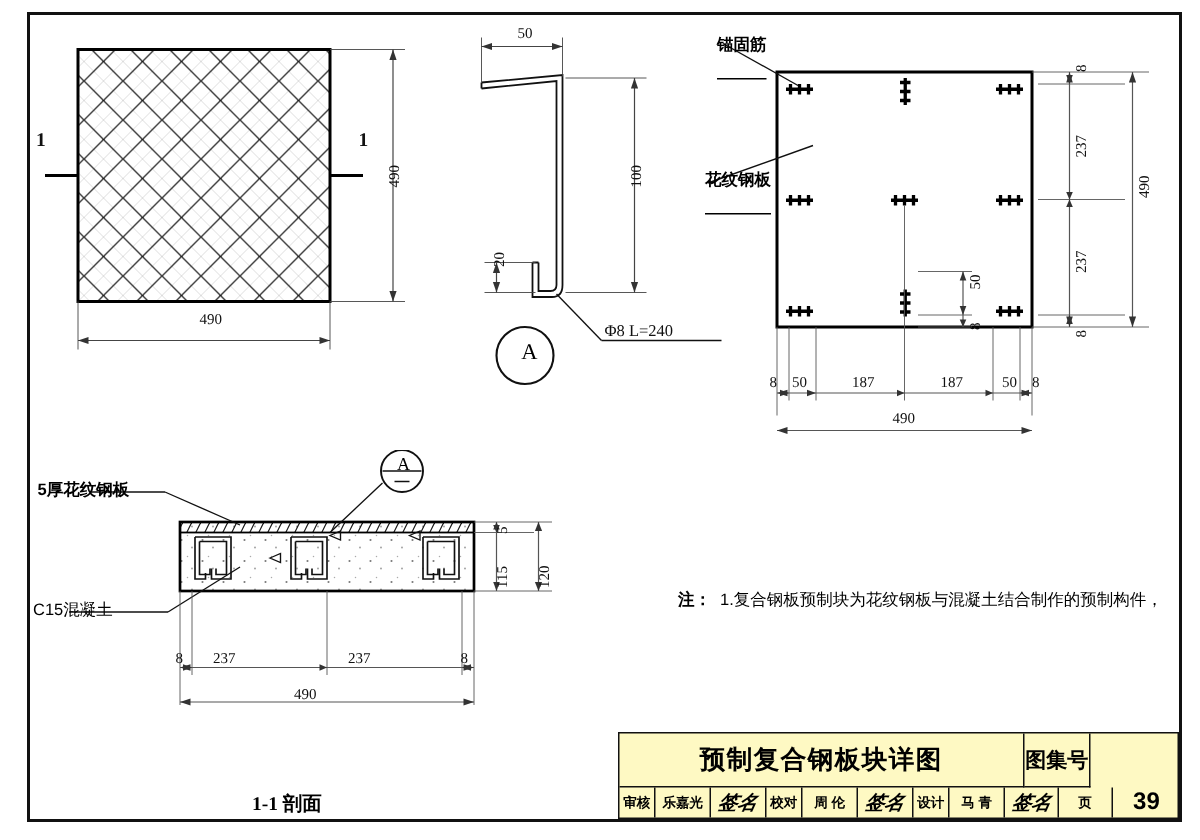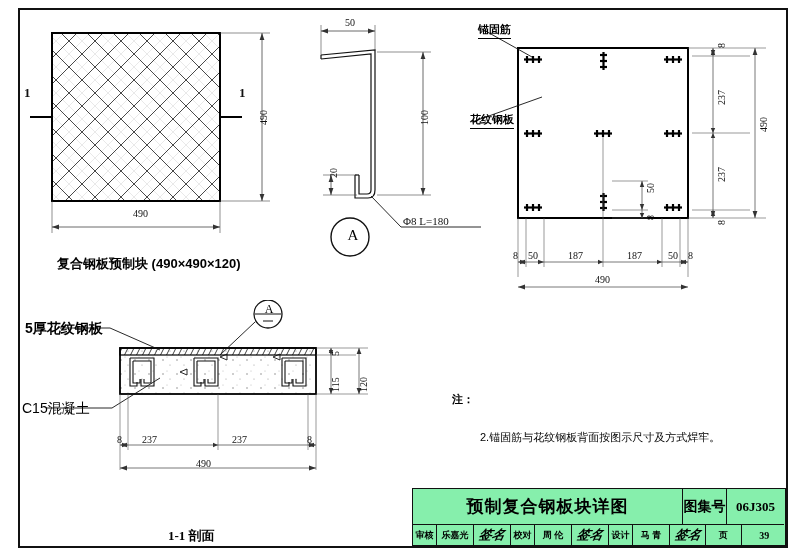--- a/index.html
+++ b/index.html
@@ -3,55 +3,55 @@
 <meta charset="utf-8">
 <style>
   html,body{margin:0;padding:0;background:#ffffff;}
   body{width:800px;height:560px;position:relative;overflow:hidden;
        font-family:"Liberation Sans","DejaVu Sans",sans-serif;color:#000;}
   .sheet{position:absolute;left:0;top:0;width:800px;height:560px;background:#fff;}
   .frame{position:absolute;left:18px;top:8px;width:770px;height:540px;
          border:2px solid #111;box-sizing:border-box;}
   .abs{position:absolute;}
   svg{display:block;}
-  .txt{position:absolute;font-size:14px;line-height:1.1;white-space:nowrap;color:#000;}
+  .txt{position:absolute;font-size:11px;line-height:1.1;white-space:nowrap;color:#000;}
   .dim{position:absolute;font-size:10px;white-space:nowrap;color:#111;
        font-family:"Liberation Serif","DejaVu Serif",serif;}
   .dimv{position:absolute;font-size:10px;white-space:nowrap;color:#111;
         font-family:"Liberation Serif","DejaVu Serif",serif;
         transform:rotate(-90deg);transform-origin:left top;}
   .cap{position:absolute;font-size:13px;white-space:nowrap;color:#000;font-weight:600;}
   .lbl{position:absolute;font-size:11px;white-space:nowrap;color:#000;
-       border-bottom:1px solid #000;padding-bottom:1px;font-weight:600;}
+       border-bottom:1px solid #000;padding-bottom:15px;font-weight:600;}
   .note{position:absolute;font-size:11px;white-space:nowrap;color:#000;}
   
   .tb{position:absolute;left:412px;top:488px;width:374px;height:58px;
-      border:1.5px solid #111;box-sizing:border-box;background:#86efac;}
+      border:1.5px solid #111;box-sizing:border-box;background:#fef9c3;}
   .tb-main{position:absolute;left:0;top:0;width:270px;height:36px;
            border-right:1.5px solid #111;border-bottom:1.5px solid #111;
            box-sizing:border-box;display:flex;align-items:center;justify-content:center;}
   .tb-title{font-size:17px;font-weight:700;letter-spacing:1px;}
   .tb-numlbl{position:absolute;left:270px;top:0;width:44px;height:36px;
              border-right:1.5px solid #111;border-bottom:1.5px solid #111;
              box-sizing:border-box;display:flex;align-items:center;justify-content:center;
              font-size:14px;font-weight:700;}
   .tb-numval{position:absolute;left:314px;top:0;width:57px;height:36px;
              border-bottom:1.5px solid #111;box-sizing:border-box;
              display:flex;align-items:center;justify-content:center;
              font-size:13px;font-weight:700;
              font-family:"Liberation Serif","DejaVu Serif",serif;}
   .tb-row{position:absolute;left:0;top:36px;width:374px;height:20px;display:flex;}
   .cell{border-right:1.5px solid #111;box-sizing:border-box;height:20px;
         display:flex;align-items:center;justify-content:center;
         font-size:9px;font-weight:700;}
   .cell.last{border-right:none;}
   .sig{font-family:"Liberation Serif","DejaVu Serif",serif;font-style:italic;
        font-weight:700;font-size:13px;transform:skewX(-12deg);}
-  .pgval{font-size:10px;font-weight:700;
-         font-family:Liberation Serif, serif;}
+  .pgval{font-size:16px;font-weight:700;
+         font-family:Liberation Sans, sans-serif;}
 </style>
 </head>
 <body>
 
 <div class="sheet">
   <div class="frame"></div>
 
   <div class="abs" style="left:30px;top:15px;">
     <svg width="260" height="255">
       <defs>
@@ -75,21 +75,20 @@
       <line x1="190" y1="18" x2="240" y2="18" stroke="#444" stroke-width="0.6"></line>
       <line x1="190" y1="186" x2="240" y2="186" stroke="#444" stroke-width="0.6"></line>
       <path d="M232 18 l-2.4 7 h4.8 z" fill="#333"></path>
       <path d="M232 186 l-2.4 -7 h4.8 z" fill="#333"></path>
     </svg>
   </div>
   <div class="dim" style="left:24px;top:85px;font-size:13px;font-weight:700;">1</div>
   <div class="dim" style="left:239px;top:85px;font-size:13px;font-weight:700;">1</div>
   <div class="dim" style="left:133px;top:208px;">490</div>
   <div class="dimv" style="left:258px;top:125px;">490</div>
-  <div class="cap" style="left:57px;top:255px;">复合钢板预制块 (490×490×120)</div>
 
   <div class="abs" style="left:305px;top:15px;">
     <svg width="185" height="250">
 
       <path d="M16 40 L70 35 L70 175 Q70 183 63 183 L50 183 L50 160" fill="none" stroke="#111" stroke-width="1.2"></path>
       <path d="M16 44 L66 39 L66 175 Q66 179 62 179 L54 179 L54 160" fill="none" stroke="#111" stroke-width="1.2"></path>
       <line x1="50" y1="160" x2="54" y2="160" stroke="#111" stroke-width="1.2"></line>
       <line x1="16" y1="40" x2="16" y2="44" stroke="#111" stroke-width="1.2"></line>
 
       <line x1="16" y1="16" x2="70" y2="16" stroke="#444" stroke-width="0.8"></line>
@@ -112,21 +111,21 @@
 
       <line x1="66" y1="181" x2="96" y2="212" stroke="#111" stroke-width="0.9"></line>
       <line x1="96" y1="212" x2="176" y2="212" stroke="#111" stroke-width="0.9"></line>
 
       <circle cx="45" cy="222" r="19" fill="none" stroke="#111" stroke-width="1.4"></circle>
     </svg>
   </div>
   <div class="dim" style="left:345px;top:17px;">50</div>
   <div class="dimv" style="left:419px;top:125px;">100</div>
   <div class="dimv" style="left:328px;top:178px;">20</div>
-  <div class="dim" style="left:403px;top:215px;font-size:11px;">Φ8 L=180</div>
+  <div class="dim" style="left:403px;top:215px;font-size:11px;">Φ8 L=240</div>
   <div class="abs" style="left:343px;top:227px;width:20px;text-align:center;font-size:15px;font-family:'Liberation Serif',serif;">A</div>
 
   <div class="abs" style="left:470px;top:15px;">
     <svg width="320" height="290">
 
       <rect x="48" y="33" width="170" height="170" fill="none" stroke="#000" stroke-width="2"></rect>
 
       <g stroke="#000" stroke-width="2.2">
         <line x1="57" y1="41" x2="57" y2="48"></line>
           <line x1="63" y1="41" x2="63" y2="48"></line>
@@ -346,28 +345,27 @@
 
   <div class="dim" style="left:117px;top:434px;">8</div>
   <div class="dim" style="left:142px;top:434px;">237</div>
   <div class="dim" style="left:232px;top:434px;">237</div>
   <div class="dim" style="left:307px;top:434px;">8</div>
   <div class="dim" style="left:196px;top:458px;">490</div>
 
   <div class="cap" style="left:168px;top:527px;font-family:Liberation Serif, serif;">1-1 剖面</div>
 
   <div class="note" style="left:452px;top:392px;font-weight:600;">注：</div>
-  <div class="note" style="left:480px;top:430px;">2.锚固筋与花纹钢板背面按图示尺寸及方式焊牢。</div>
+  <div class="note" style="left:480px;top:392px;">1.复合钢板预制块为花纹钢板与混凝土结合制作的预制构件，</div>
 
   <div class="tb">
     <div class="tb-main">
       <span class="tb-title">预制复合钢板块详图</span>
     </div>
     <div class="tb-numlbl">图集号</div>
-    <div class="tb-numval">06J305</div>
 
     <div class="tb-row">
       <div class="cell" style="width:30px;text-align:center;">审核</div>
       <div class="cell" style="width:46px;">乐嘉光</div>
       <div class="cell" style="width:46px;">
           <span class="sig">签名</span>
         </div>
       <div class="cell" style="width:30px;">校对</div>
       <div class="cell" style="width:46px;">周 伦</div>
       <div class="cell" style="width:46px;">

